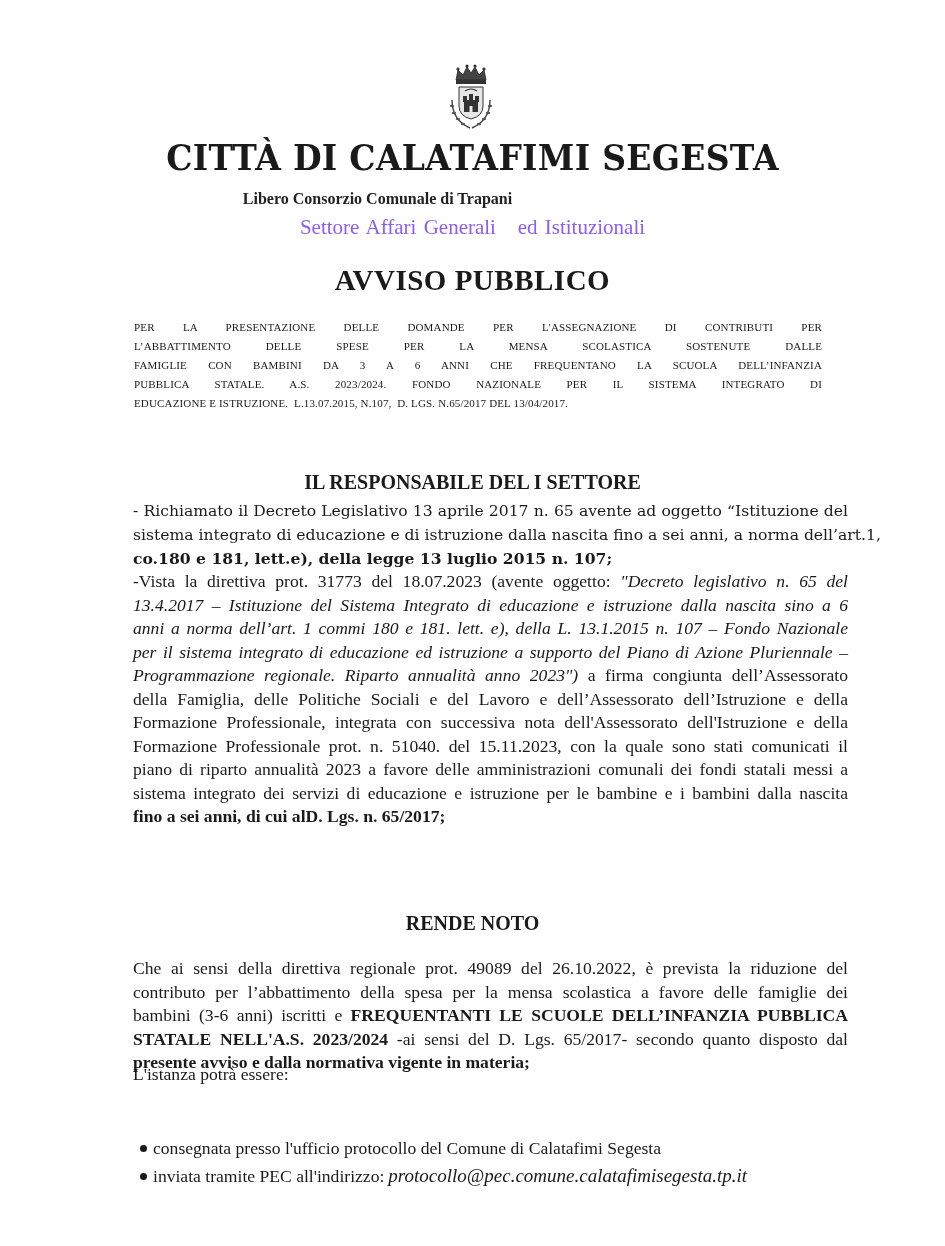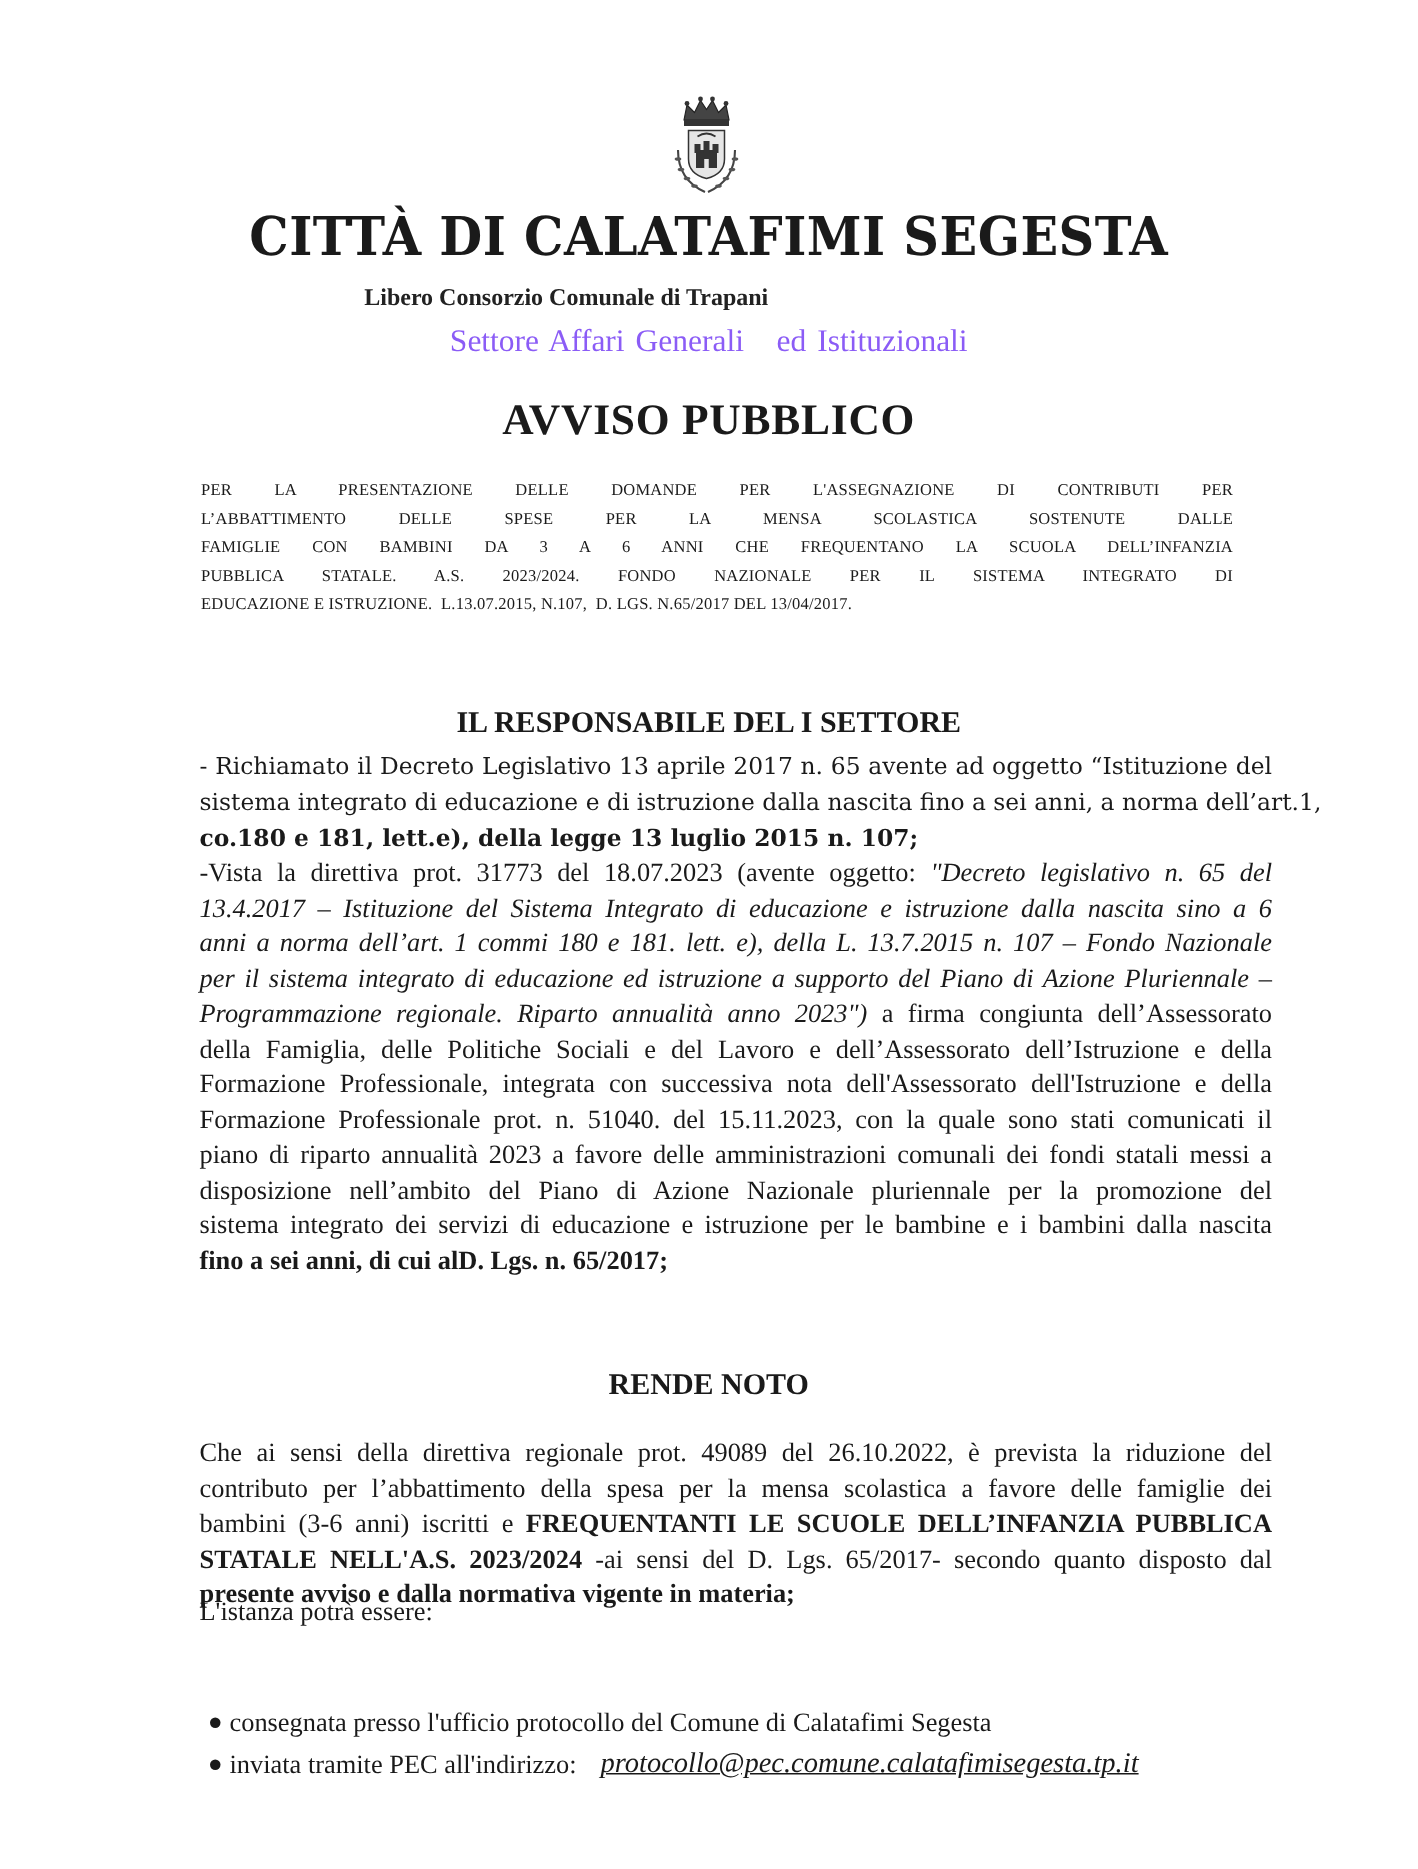--- a/index.html
+++ b/index.html
@@ -19,21 +19,21 @@
   .para span.l.last { text-align-last: left; font-weight: bold; }
   .para1 { font-family: "DejaVu Serif", serif; font-size: 15.6px; line-height: 23.5px; top: 500px; }
   .para2 { top: 570px; }
   .it { font-style: italic; }
   .b { font-weight: bold; }
   .para3 { top: 957px; }
   .istanza { position: absolute; left: 133px; top: 1064px; font-size: 17.6px; }
   .bullets { position: absolute; left: 140px; top: 1134px; font-size: 17.6px; line-height: 28px; }
   .bullet { display: flex; align-items: center; }
   .dot { display: inline-block; width: 7px; height: 7px; border-radius: 50%; background: #1a1a1a; margin-right: 6px; }
-  .email { font-style: italic; font-size: 19px; margin-left: 16px; text-decoration: underline; }
+  .email { font-style: italic; font-size: 19px; margin-left: 4px; }
 </style>
 </head>
 <body>
 
 <div class="page">
 
   <svg class="crest" viewBox="0 0 62 72">
 
     <path d="M16 18 L18 8 L23 13 L27 5 L31 11 L35 5 L39 13 L44 8 L46 18 Z" fill="#444" stroke="#222" stroke-width="0.8"></path>
     <circle cx="18" cy="7" r="1.6" fill="#333"></circle>
@@ -83,28 +83,27 @@
 
   <div class="para para1">
     <span class="l">- Richiamato il Decreto Legislativo 13 aprile 2017 n. 65 avente ad oggetto “Istituzione del</span>
     <span class="l">sistema integrato di educazione e di istruzione dalla nascita fino a sei anni, a norma dell’art.1,</span>
     <span class="l last">co.180 e 181, lett.e), della legge 13 luglio 2015 n. 107;</span>
   </div>
 
   <div class="para para2">
     <span class="l"><span style="white-space:pre;">-Vista la direttiva prot. 31773 del 18.07.2023 (avente oggetto: </span><span class="it">"Decreto legislativo n. 65 del</span></span>
     <span class="l it">13.4.2017 – Istituzione del Sistema Integrato di educazione e istruzione dalla nascita sino a 6</span>
-    <span class="l it">anni a norma dell’art. 1 commi 180 e 181. lett. e), della L. 13.7.2015 n. 107 – Fondo Nazionale</span>
+    <span class="l it">anni a norma dell’art. 1 commi 180 e 181. lett. e), della L. 13.1.2015 n. 107 – Fondo Nazionale</span>
     <span class="l it">per il sistema integrato di educazione ed istruzione a supporto del Piano di Azione Pluriennale –</span>
     <span class="l"><span class="it">Programmazione regionale. Riparto annualità anno 2023")</span><span style="white-space:pre;"> a firma congiunta dell’Assessorato</span></span>
     <span class="l">della Famiglia, delle Politiche Sociali e del Lavoro e dell’Assessorato dell’Istruzione e della</span>
     <span class="l">Formazione Professionale, integrata con successiva nota dell'Assessorato dell'Istruzione e della</span>
     <span class="l">Formazione Professionale prot. n. 51040. del 15.11.2023, con la quale sono stati comunicati il</span>
     <span class="l">piano di riparto annualità 2023 a favore delle amministrazioni comunali dei fondi statali messi a</span>
-    <span class="l">disposizione nell’ambito del Piano di Azione Nazionale pluriennale per la promozione del</span>
     <span class="l">sistema integrato dei servizi di educazione e istruzione per le bambine e i bambini dalla nascita</span>
     <span class="l last">fino a sei anni, di cui alD. Lgs. n. 65/2017;</span>
   </div>
 
   <div class="heading" style="top:912px;">RENDE NOTO</div>
 
   <div class="para para3">
     <span class="l">Che ai sensi della direttiva regionale prot. 49089 del 26.10.2022, è prevista la riduzione del</span>
     <span class="l">contributo per l’abbattimento della spesa per la mensa scolastica a favore delle famiglie dei</span>
     <span class="l"><span style="white-space:pre;">bambini (3-6 anni) iscritti e </span><span class="b">FREQUENTANTI LE SCUOLE DELL’INFANZIA PUBBLICA</span></span>

